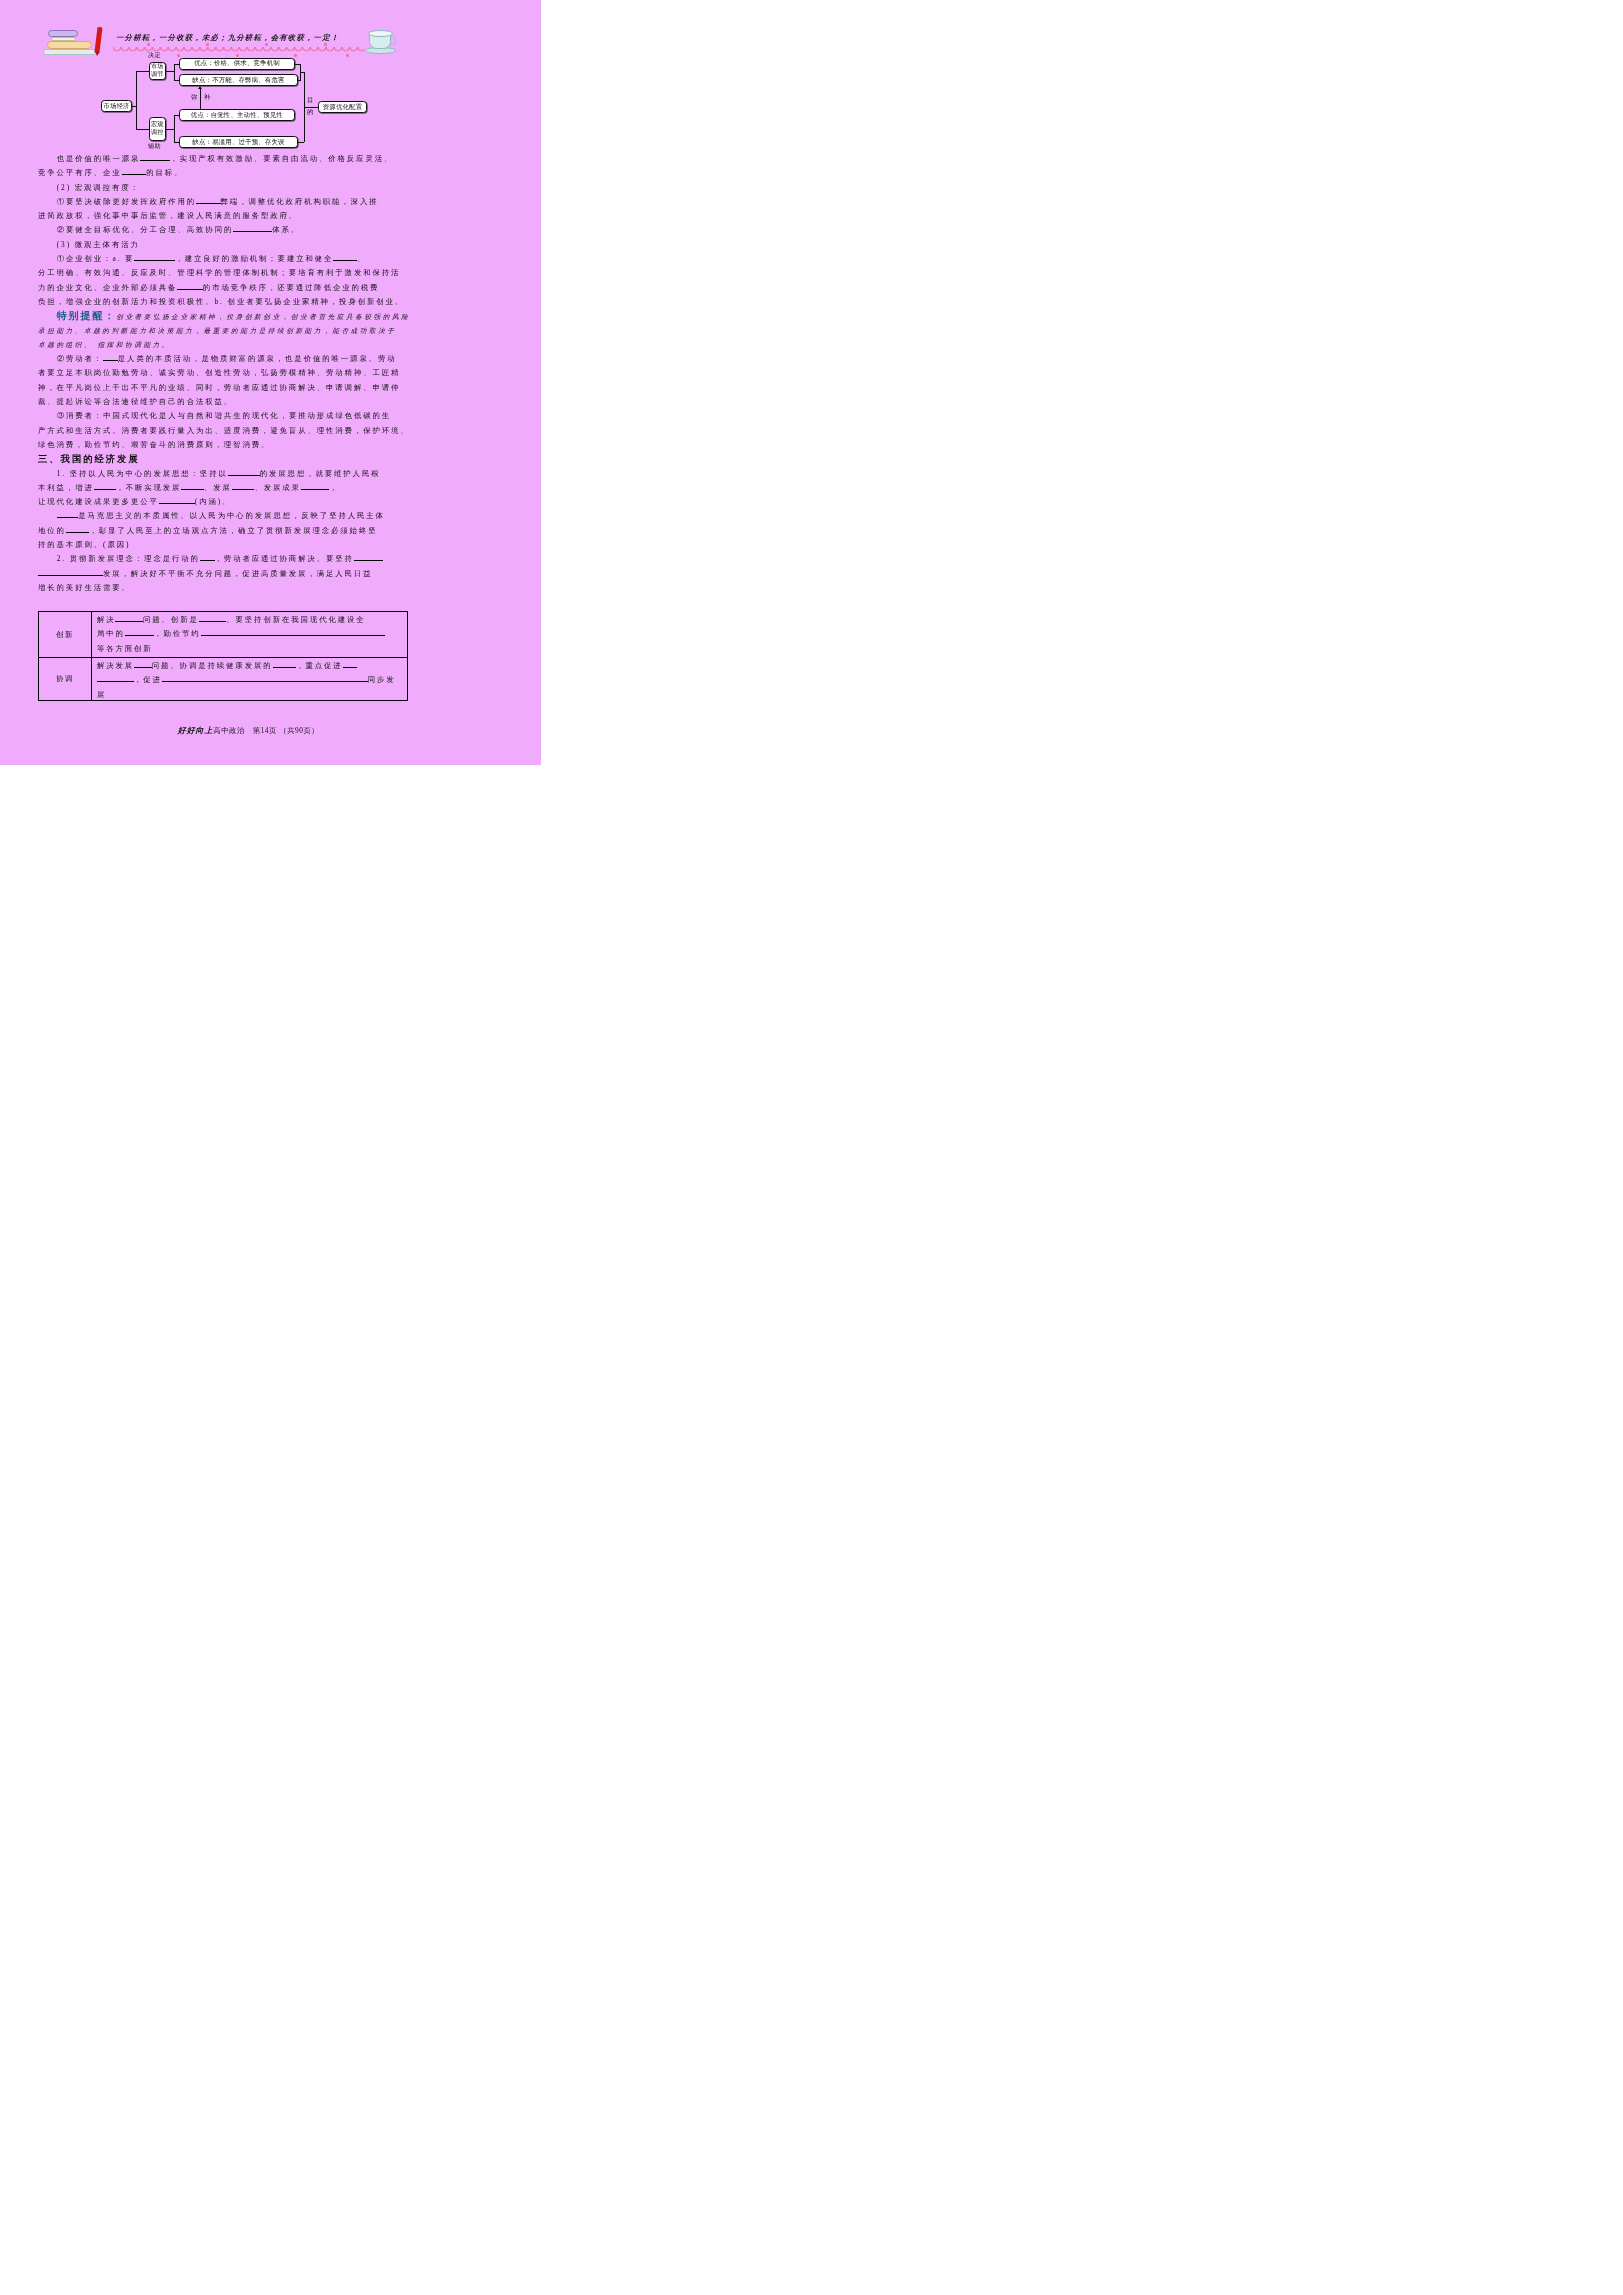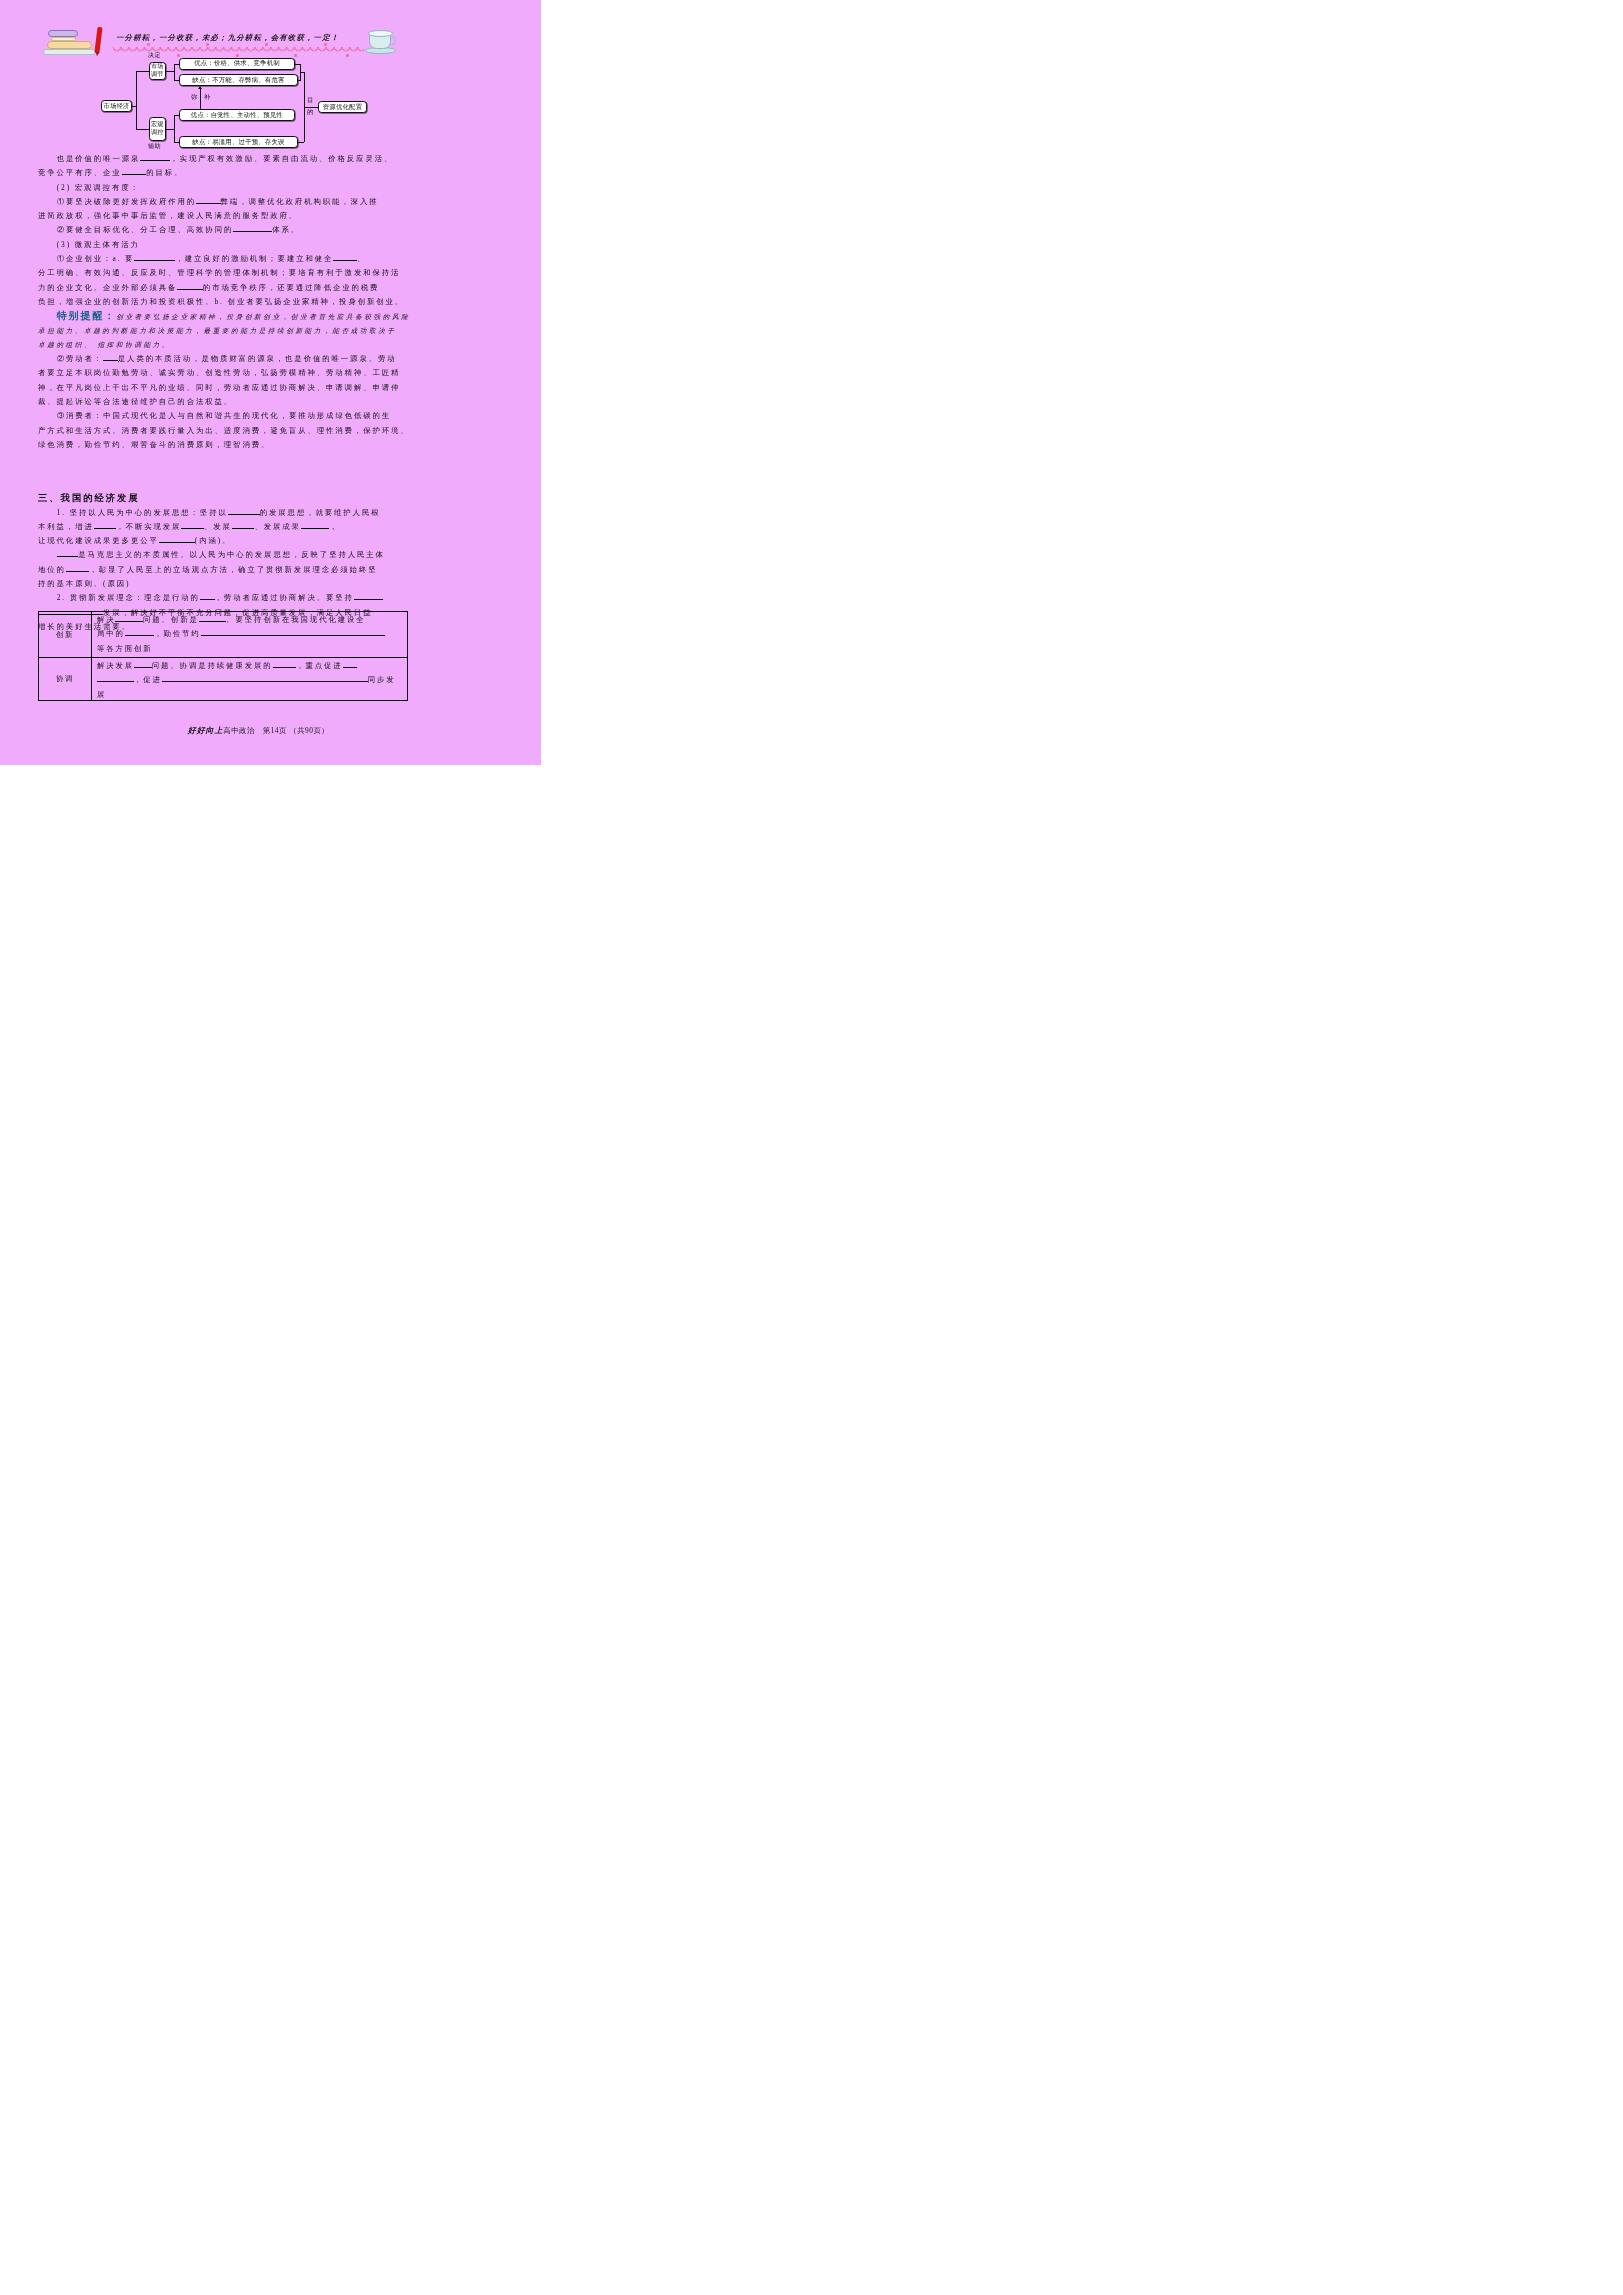--- a/index.html
+++ b/index.html
@@ -36,21 +36,21 @@
   .ln{position:absolute;background:#111;}
   .arrow-up{position:absolute;width:0;height:0;border-left:2.2px solid transparent;
        border-right:2.2px solid transparent;border-bottom:3.9px solid #111;}
 
   
   #body-lines{position:absolute;left:38px;top:152px;width:374px;overflow:hidden;}
   .bodyline{height:14.3px;line-height:14.3px;font-size:7.4px;letter-spacing:1.9px;white-space:nowrap;}
   .bodyline.ind{padding-left:18.7px;}
   .bodyline.kai{font-size:6.6px;letter-spacing:2.6px;font-style:italic;}
   .bodyline.heading{font-family:"Liberation Sans",sans-serif;font-weight:bold;font-size:9.3px;
-       letter-spacing:2px;font-style:normal;margin-top:39px;}
+       letter-spacing:2px;font-style:normal;}
   .alert{color:#1a5f8a;font-weight:bold;font-style:normal;font-size:10px;letter-spacing:1.9px;}
   .bl{display:inline-block;border-bottom:1.1px solid #000;height:6.4px;vertical-align:baseline;}
 
   
   #note-table{position:absolute;left:38px;top:611px;width:370px;height:90px;box-sizing:border-box;
        border:1.2px solid #000;display:grid;grid-template-columns:53px 1fr;grid-template-rows:45px 1fr;}
   .tlabel{border-right:0.8px solid #000;display:flex;align-items:center;justify-content:center;
        font-size:7.4px;letter-spacing:1.5px;}
   .tcell{padding:0.5px 3.9px 0 4.9px;overflow:hidden;}
   .tcell .bodyline{height:14.6px;line-height:14.6px;}
@@ -58,21 +58,21 @@
 
   
   .sidebar{position:absolute;left:413px;top:55px;width:93px;height:653px;box-sizing:border-box;
        border:1.2px dashed #151515;border-radius:14.7px;}
   .sidebar-title{margin-top:12.8px;text-align:center;font-size:8.3px;font-style:italic;
        letter-spacing:5.9px;padding-left:5.9px;}
   .dline{width:70px;height:1.3px;background:#1b1b1b;margin:0 auto;}
   .dline.first{margin-top:3.4px;margin-bottom:2px;}
 
   
-  .footer{position:absolute;left:10px;top:725px;width:497px;text-align:center;font-size:7.4px;
+  .footer{position:absolute;left:0;top:725px;width:497px;text-align:center;font-size:7.4px;
        letter-spacing:0.5px;white-space:nowrap;}
   .brand{font-style:italic;font-weight:bold;font-size:7.9px;letter-spacing:1px;}
 </style>
 </head>
 <body>
 
 <div class="page">
 
   <div>
     <div class="book" style="left:48px;top:30px;width:30px;height:6.9px;background:#cbb7ea;border:0.7px solid #8a6fc0;border-radius:3.9px;"></div>

